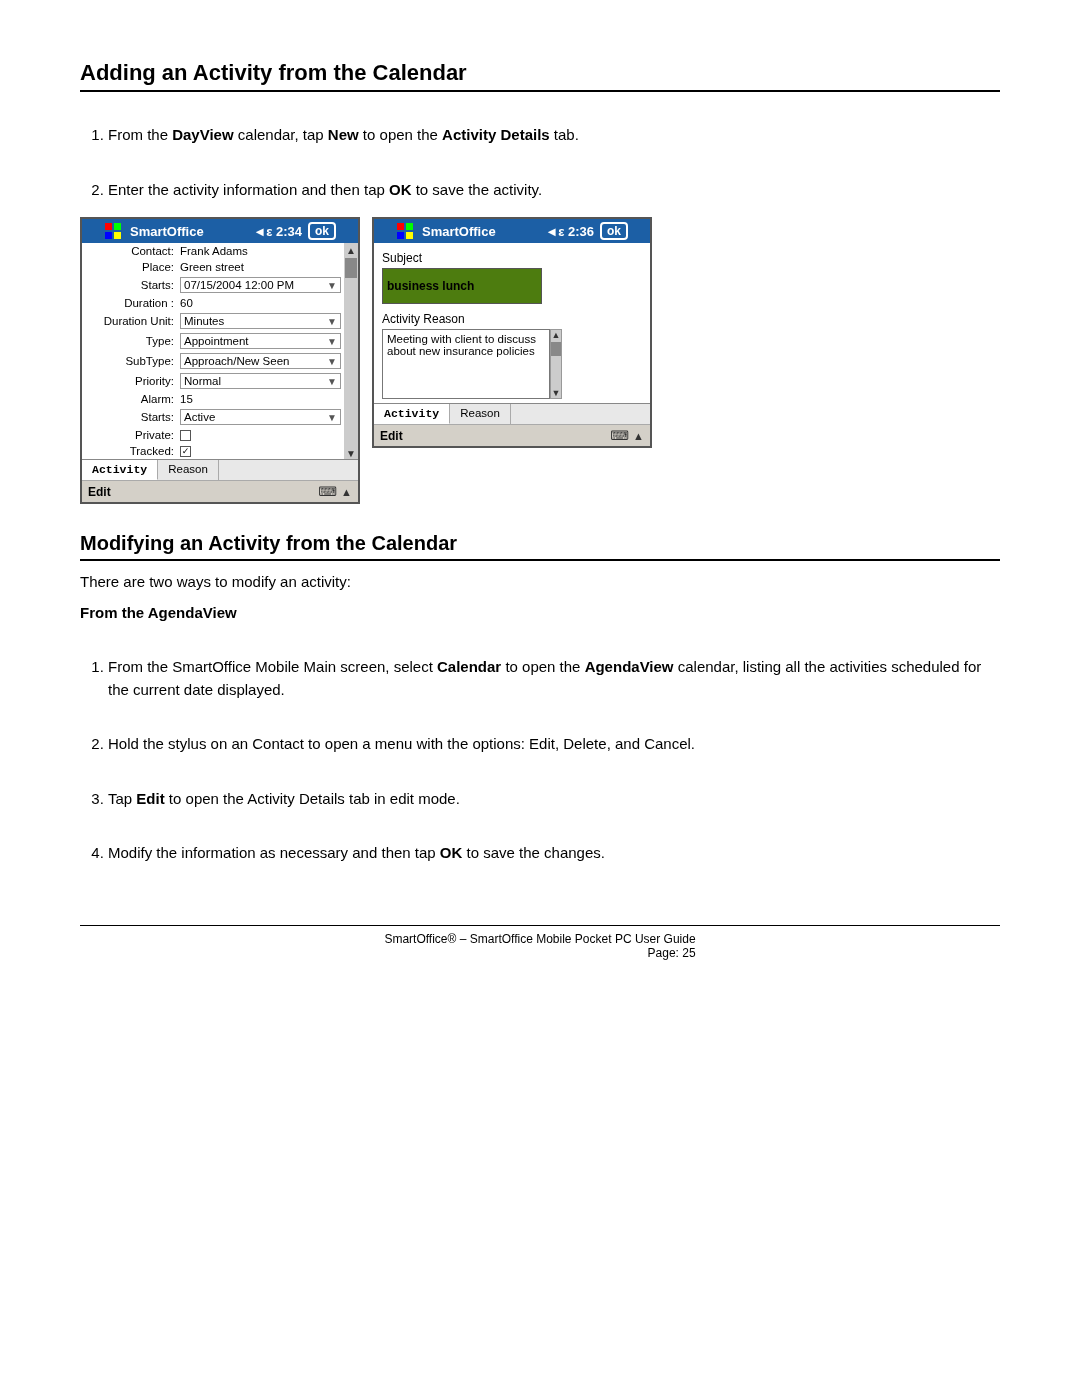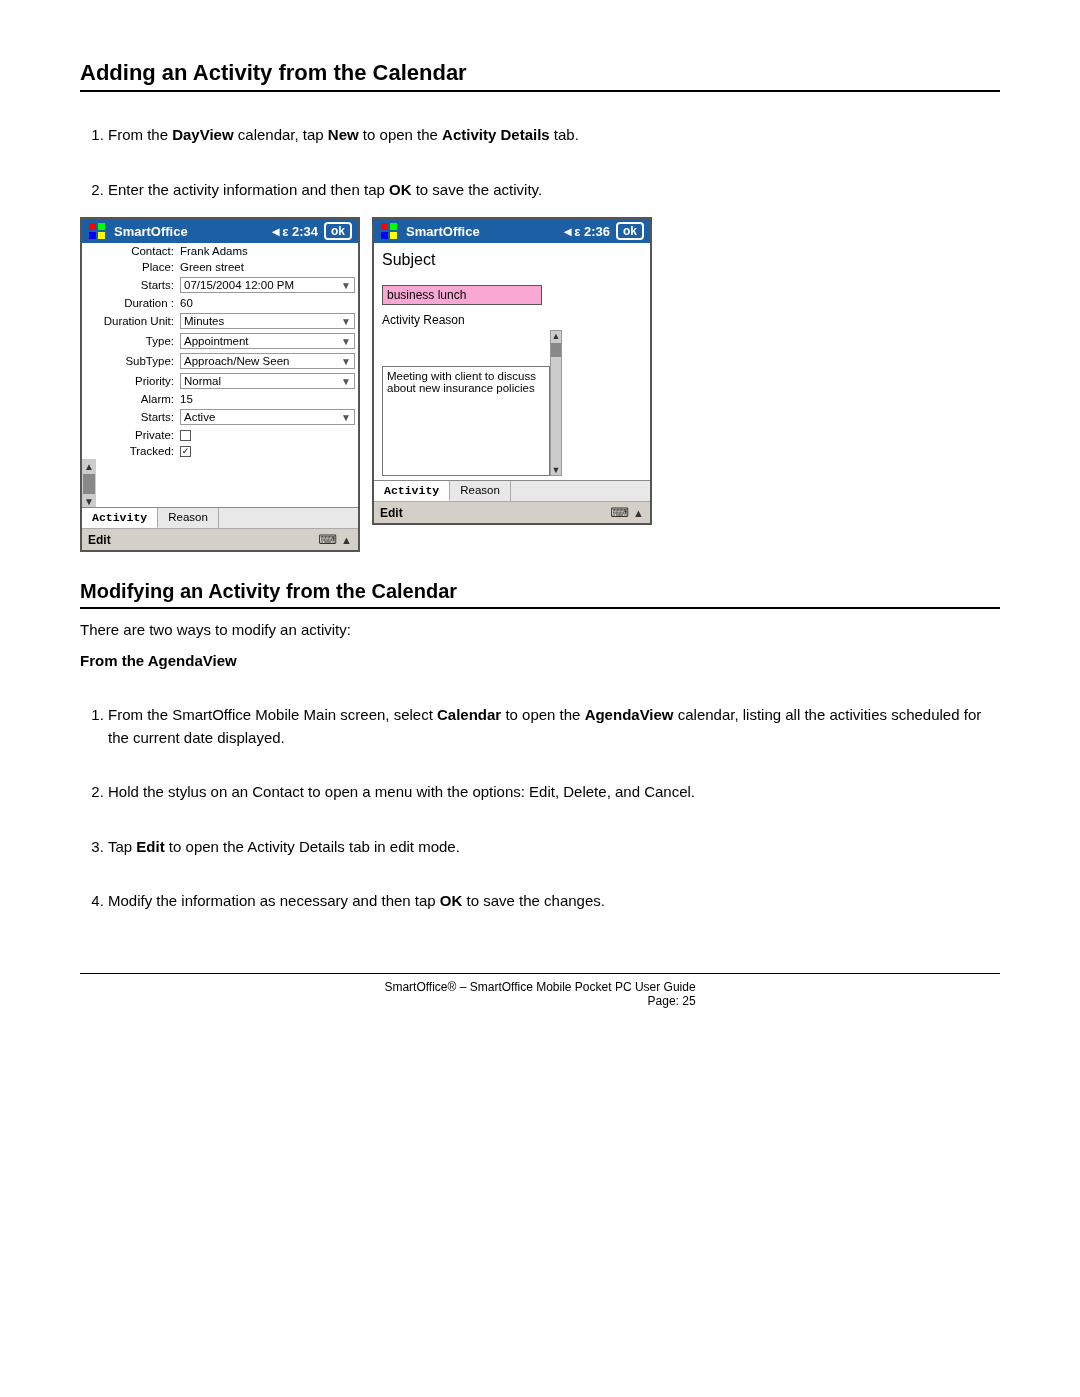--- a/index.html
+++ b/index.html
@@ -48,21 +48,21 @@
       background: #fff;
       font-size: 12px;
       flex-shrink: 0;
     }
 
     .mobile-titlebar {
       background: #1c5fa5;
       color: #fff;
       display: flex;
       align-items: center;
-      padding: 3px 6px;
+      padding: 3px 22px;
       font-size: 13px;
       font-weight: bold;
       justify-content: space-between;
     }
     .mobile-titlebar-left {
       display: flex;
       align-items: center;
       gap: 5px;
     }
     .ok-badge {
@@ -123,21 +123,21 @@
     .scroll-thumb {
       width: 12px;
       height: 20px;
       background: #888;
       margin: 2px auto;
     }
 
     
     .left-body {
       display: flex;
-      flex-direction: column;
+      flex-direction: row;
     }
     .left-form-area {
       flex: 1;
     }
     .checkbox-row {
       display: flex;
       align-items: center;
       gap: 3px;
     }
     .checkbox {
@@ -194,22 +194,22 @@
     }
     .keyboard-icon {
       font-size: 13px;
       color: #333;
     }
     .up-arrow {
       font-size: 11px;
       color: #333;
     }
     .subject-label {
-      font-size: 16px;
-      margin-bottom: 16px;
+      font-size: 12px;
+      margin-bottom: 3px;
     }
     .reason-label {
       font-size: 12px;
       margin-bottom: 3px;
     }
 
     
     .page-footer {
       border-top: 1px solid #000;
       margin-top: 60px;
@@ -412,30 +412,30 @@
         <span>◄ε 2:36</span>
         <span class="ok-badge">ok</span>
       </div>
     </div>
 
     <div style="padding: 8px 8px 4px 8px;">
 
       <div>
         <div class="subject-label">Subject</div>
         <div style="margin-bottom:8px;">
-          <div style="border:1px solid #555; background:#f9a8d4; padding:2px 4px; font-size:12px; display:inline-block; width:160px;">
+          <div style="border:1px solid #555; background:#4d7c0f; padding:10px 4px; font-size:12px; display:inline-block; width:160px;font-weight:bold;">
             <span>business lunch</span>
           </div>
         </div>
       </div>
 
       <div>
         <div class="reason-label">Activity Reason</div>
         <div style="display:flex;">
-          <div style="border:1px solid #777; background:#fff; padding:3px 4px; font-size:11.5px; width:168px; height:110px; overflow:hidden;margin-top:36px;">
+          <div style="border:1px solid #777; background:#fff; padding:3px 4px; font-size:11.5px; width:168px; height:70px; overflow:hidden;">
             <span>Meeting with client to discuss about new insurance policies</span>
           </div>
           <div style="width:12px; background:#ccc; border:1px solid #999; display:flex; flex-direction:column; align-items:center;">
             <div style="font-size:9px;color:#333;">▲</div>
             <div style="width:10px;height:14px;background:#888;margin-top:2px;"></div>
             <div style="margin-top:auto;font-size:9px;color:#333;">▼</div>
           </div>
         </div>
       </div>
     </div>

